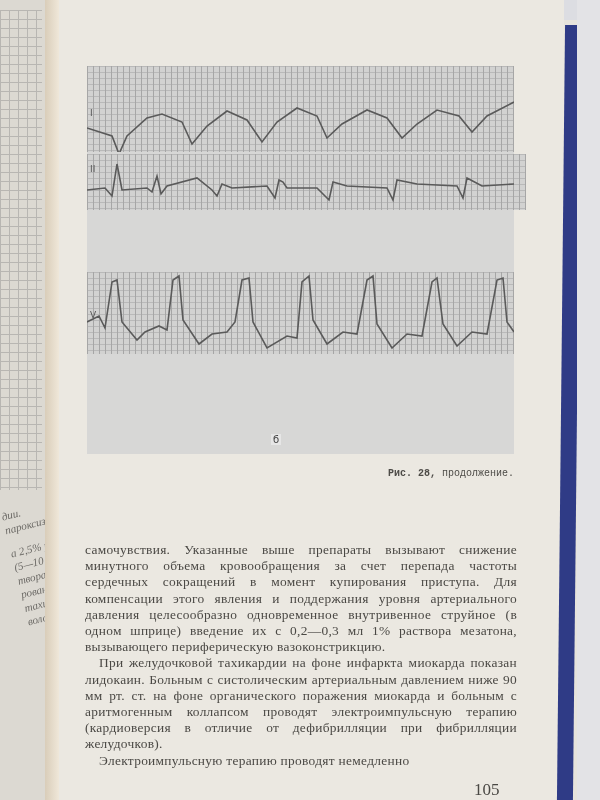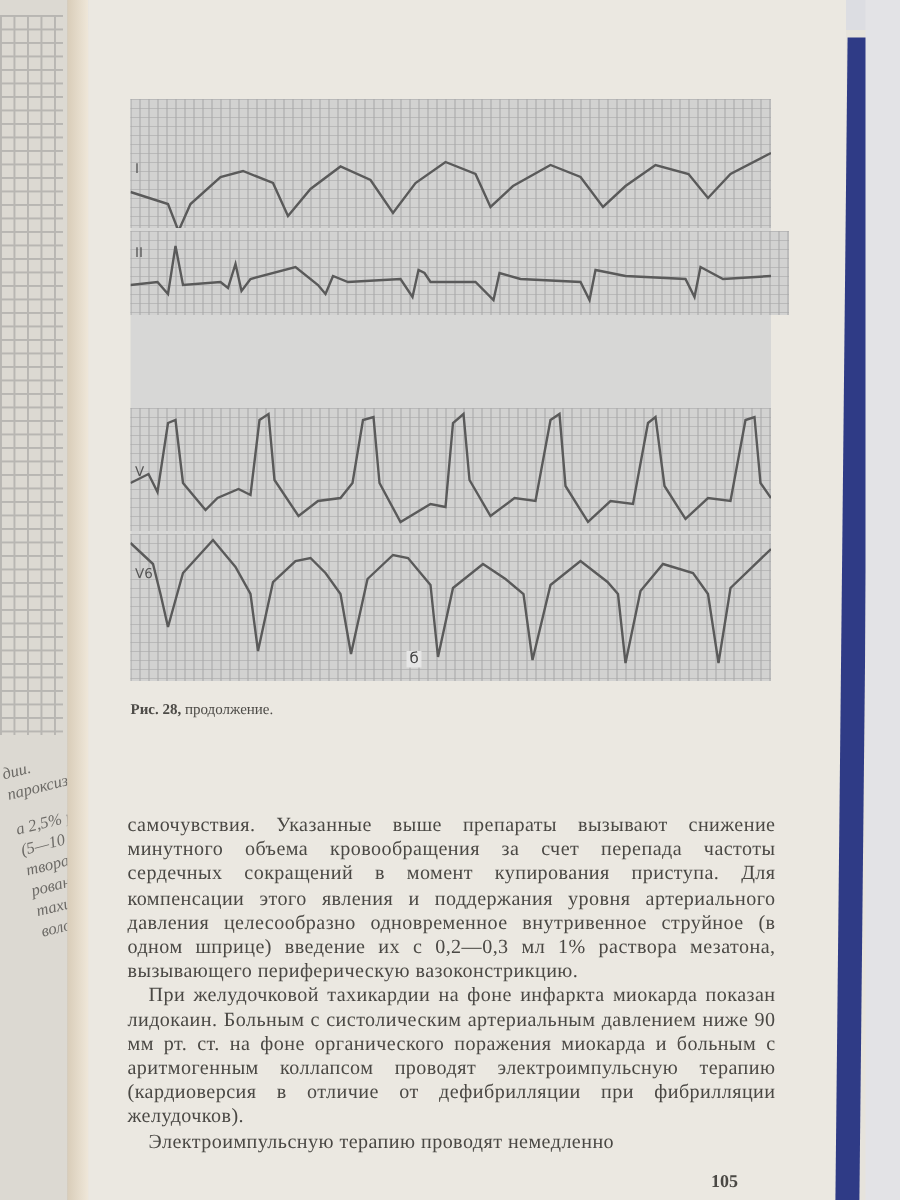--- a/index.html
+++ b/index.html
@@ -15,26 +15,26 @@
   .spine{position:absolute;left:561px;top:25px;width:16px;height:775px;background:#2f3b86;transform:skewX(-0.6deg);}
   .right-bg{position:absolute;left:577px;top:0;width:23px;height:800px;background:#e3e3e6;}
   .figure{position:absolute;left:87px;top:66px;width:427px;height:388px;background:#d7d7d6;}
   .strip{position:absolute;left:0;width:427px;
     background-color:#d2d2d1;
     background-image:linear-gradient(90deg,#a6a6a6 1px,transparent 1px),linear-gradient(#b9b9b9 1px,transparent 1px);
     background-size:6px 6px,6px 6px;}
   .strip svg{position:absolute;left:0;top:0;}
   .lead-label{position:absolute;left:3px;font-size:9px;color:#555;font-family:"DejaVu Sans",sans-serif;}
   .fig-letter{position:absolute;left:184px;top:368px;font-size:10px;background:#e6e6e6;padding:0 2px;color:#444;font-family:"DejaVu Sans",sans-serif;}
-  .caption{position:absolute;left:87px;top:468px;width:427px;text-align:left;font-size:10px;color:#4d4b47;}
+  .caption{position:absolute;left:87px;top:468px;width:427px;text-align:right;font-size:10px;color:#4d4b47;font-family:Liberation Mono, monospace;}
   .caption b{font-weight:bold;}
   .body-text{position:absolute;left:85px;top:502px;width:432px;font-size:13.4px;line-height:16.2px;color:#4a4844;text-align:justify;letter-spacing:0.3px;margin-top:40px;}
   .body-text p{margin:0;}
   .body-text p.indent{text-indent:14px;font-family:Liberation Serif, serif;}
-  .page-num{position:absolute;left:474px;top:780px;font-size:12px;color:#4a4844;font-weight:bold;}
+  .page-num{position:absolute;left:474px;top:780px;font-size:17px;color:#4a4844;font-weight:normal;}
 </style>
 </head>
 <body>
 
 <div class="bg-top"></div>
 
 <div class="left-page">
   <div class="left-grid"></div>
   <div class="left-text">
     <div>дии.</div>
@@ -71,26 +71,20 @@
   </div>
 
 
   <div class="strip" style="top:206px;height:82px;">
     <svg width="427" height="82">
       <polyline fill="none" stroke="#5a5a5a" stroke-width="1.6" points="0,50 12,44 18,56 25,10 30,8 35,50 50,68 58,60 72,54 80,58 86,8 92,4 96,48 112,72 125,62 140,60 148,50 155,8 162,6 166,50 180,76 200,64 210,66 215,10 222,4 226,48 240,72 256,60 270,62 280,8 286,4 290,52 305,76 320,62 335,64 345,10 350,6 356,52 370,74 385,60 400,62 410,8 416,6 420,50 427,60"></polyline>
     </svg>
     <span class="lead-label" style="top:38px;">V</span>
   </div>
 
-  <div class="strip" style="top:290px;height:98px;">
-    <svg width="427" height="98">
-      <polyline fill="none" stroke="#5a5a5a" stroke-width="1.6" points="0,6 15,20 20,40 25,62 35,26 55,4 70,22 80,40 85,78 95,32 110,18 120,16 130,26 140,40 147,80 158,30 175,14 185,16 200,34 205,82 215,36 235,20 250,30 262,40 268,84 280,34 300,18 318,32 325,40 330,86 340,38 355,20 375,26 385,40 392,86 400,36 427,10"></polyline>
-    </svg>
-    <span class="lead-label" style="top:22px;">V6</span>
-  </div>
   <span class="fig-letter">б</span>
 </div>
 
 <div class="caption">
   <b>Рис. 28,</b>
   <span>продолжение.</span>
 </div>
 
 <div class="body-text">
   <p>самочувствия. Указанные выше препараты вызывают снижение минутного объема кровообращения за счет перепада частоты сердечных сокращений в момент купирования приступа. Для компенсации этого явления и поддержания уровня артериального давления целесообразно одновременное внутривенное струйное (в одном шприце) введение их с 0,2—0,3 мл 1% раствора мезатона, вызывающего периферическую вазоконстрикцию.</p>

